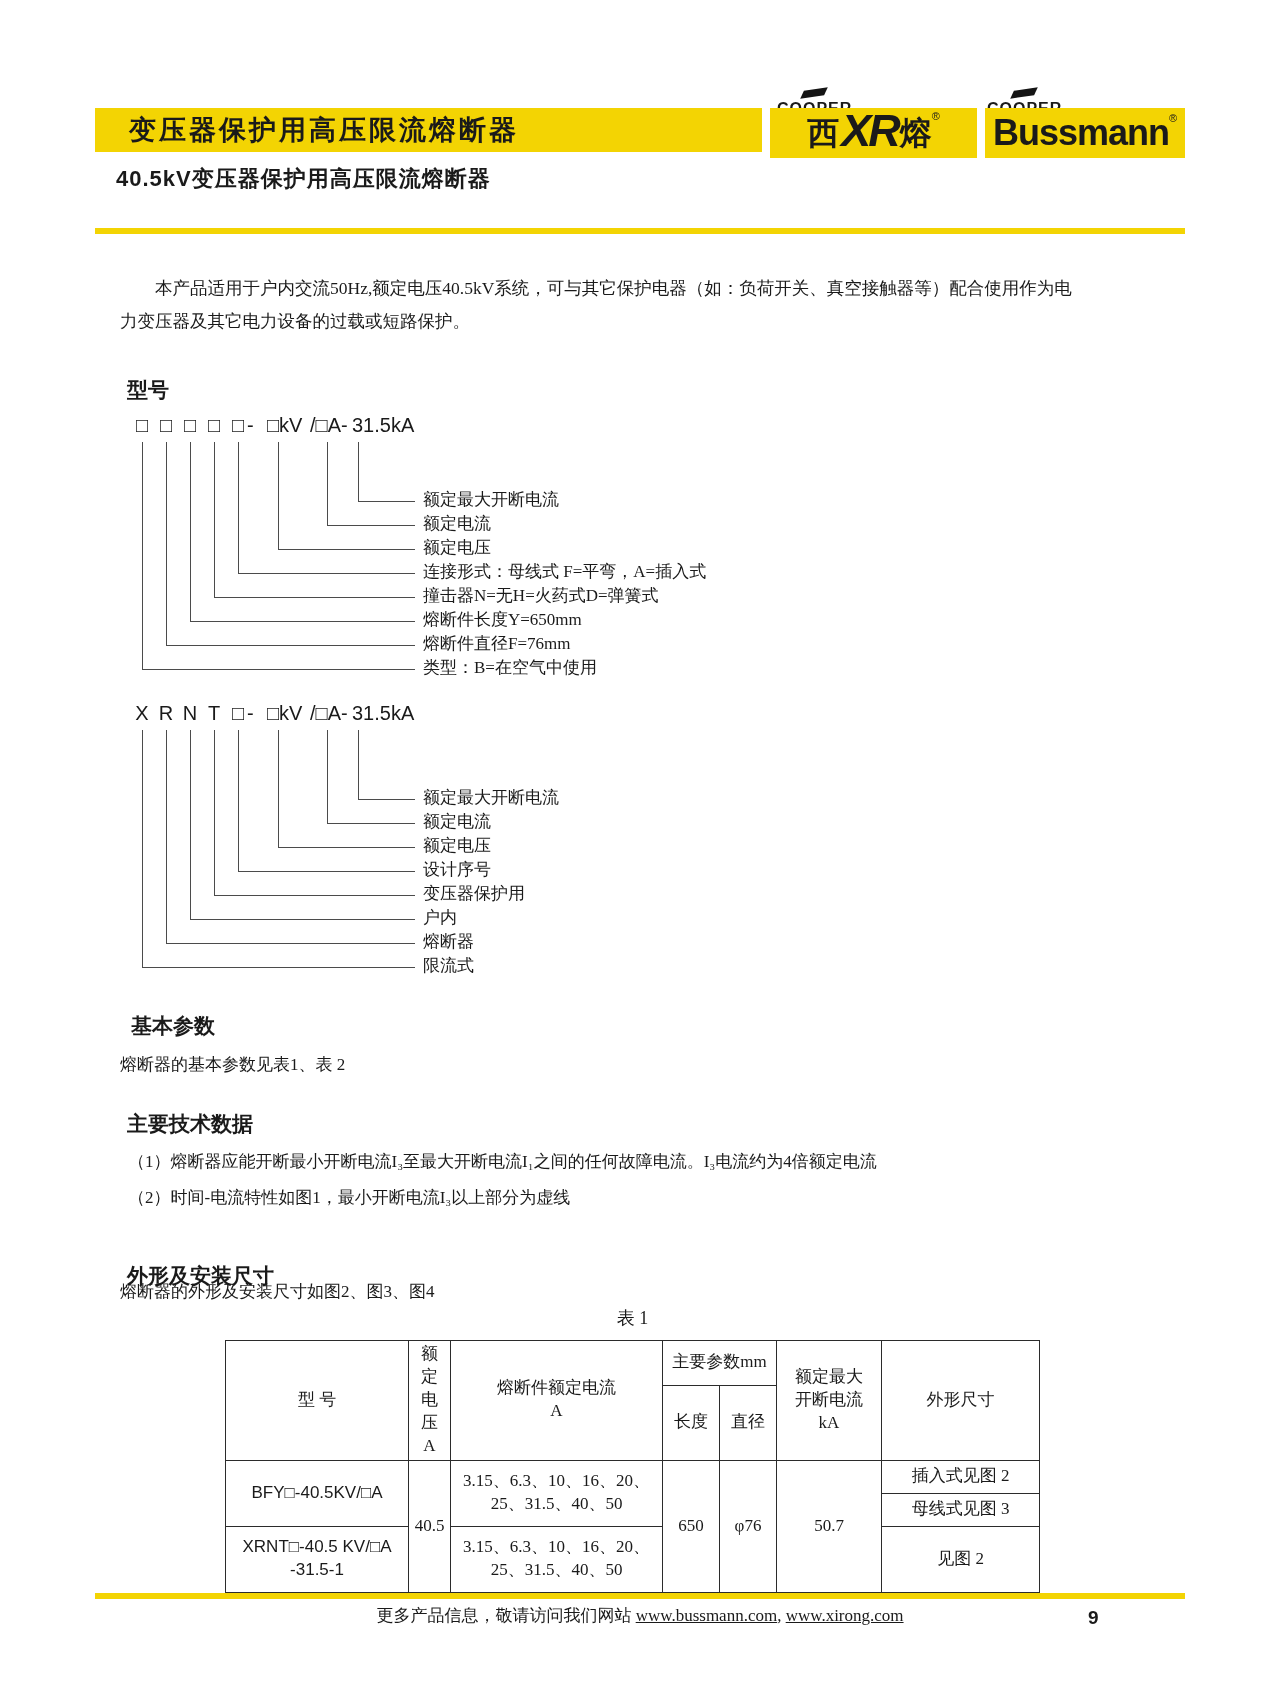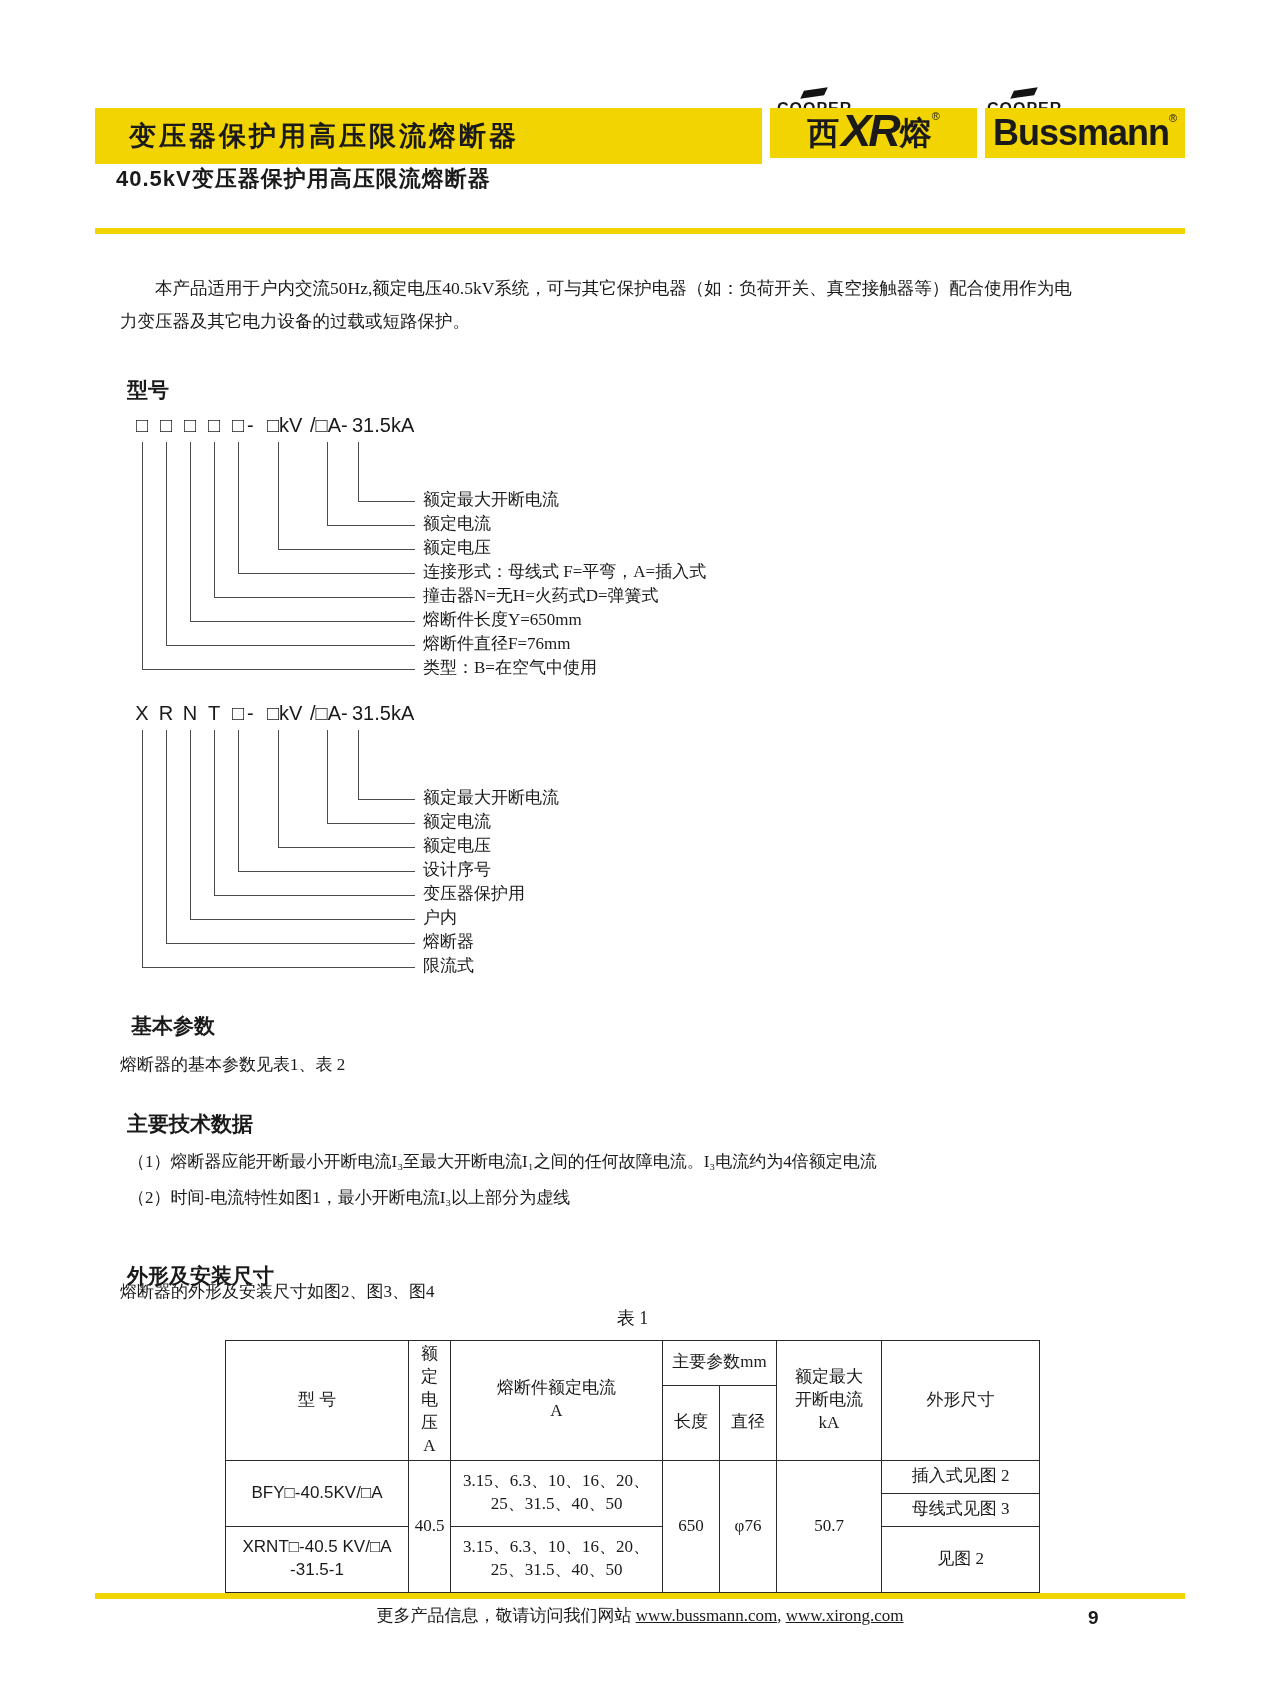--- a/index.html
+++ b/index.html
@@ -2,21 +2,21 @@
 <html style="--yellow: #F3D403; --line: #4B4B4B; --border: #2B2B2B;"><head>
 <meta charset="utf-8">
 <style>
   html,body{margin:0;padding:0;background:#e8e8e8;}
   .page{position:relative;width:1287px;height:1689px;margin:0 auto;background:#ffffff;
         color:#1a1a1a;font-family:"Liberation Sans","DejaVu Sans",sans-serif;overflow:hidden;}
   .abs{position:absolute;}
   .preline{white-space:pre-line;}
 
   
-  .bar-main{left:95px;top:108px;width:667px;height:56px;background:var(--yellow);
+  .bar-main{left:95px;top:108px;width:667px;height:44px;background:var(--yellow);
             display:flex;align-items:center;}
   .bar-title{font-size:27px;font-weight:bold;letter-spacing:3px;padding-left:34px;}
   .brand-block{top:108px;height:50px;background:var(--yellow);display:flex;
                align-items:center;justify-content:center;}
   .block-xirong{left:770px;width:207px;}
   .block-bussmann{left:985px;width:200px;}
   .cooper{top:100px;font-size:16px;font-weight:700;letter-spacing:1px;}
   .cooper .flag{position:absolute;left:26px;top:-11px;width:22px;height:8px;background:#141414;
                 transform:skewX(-32deg) rotate(-9deg);}
   .xr-logo{display:flex;align-items:flex-end;line-height:1;padding-bottom:5px;}

